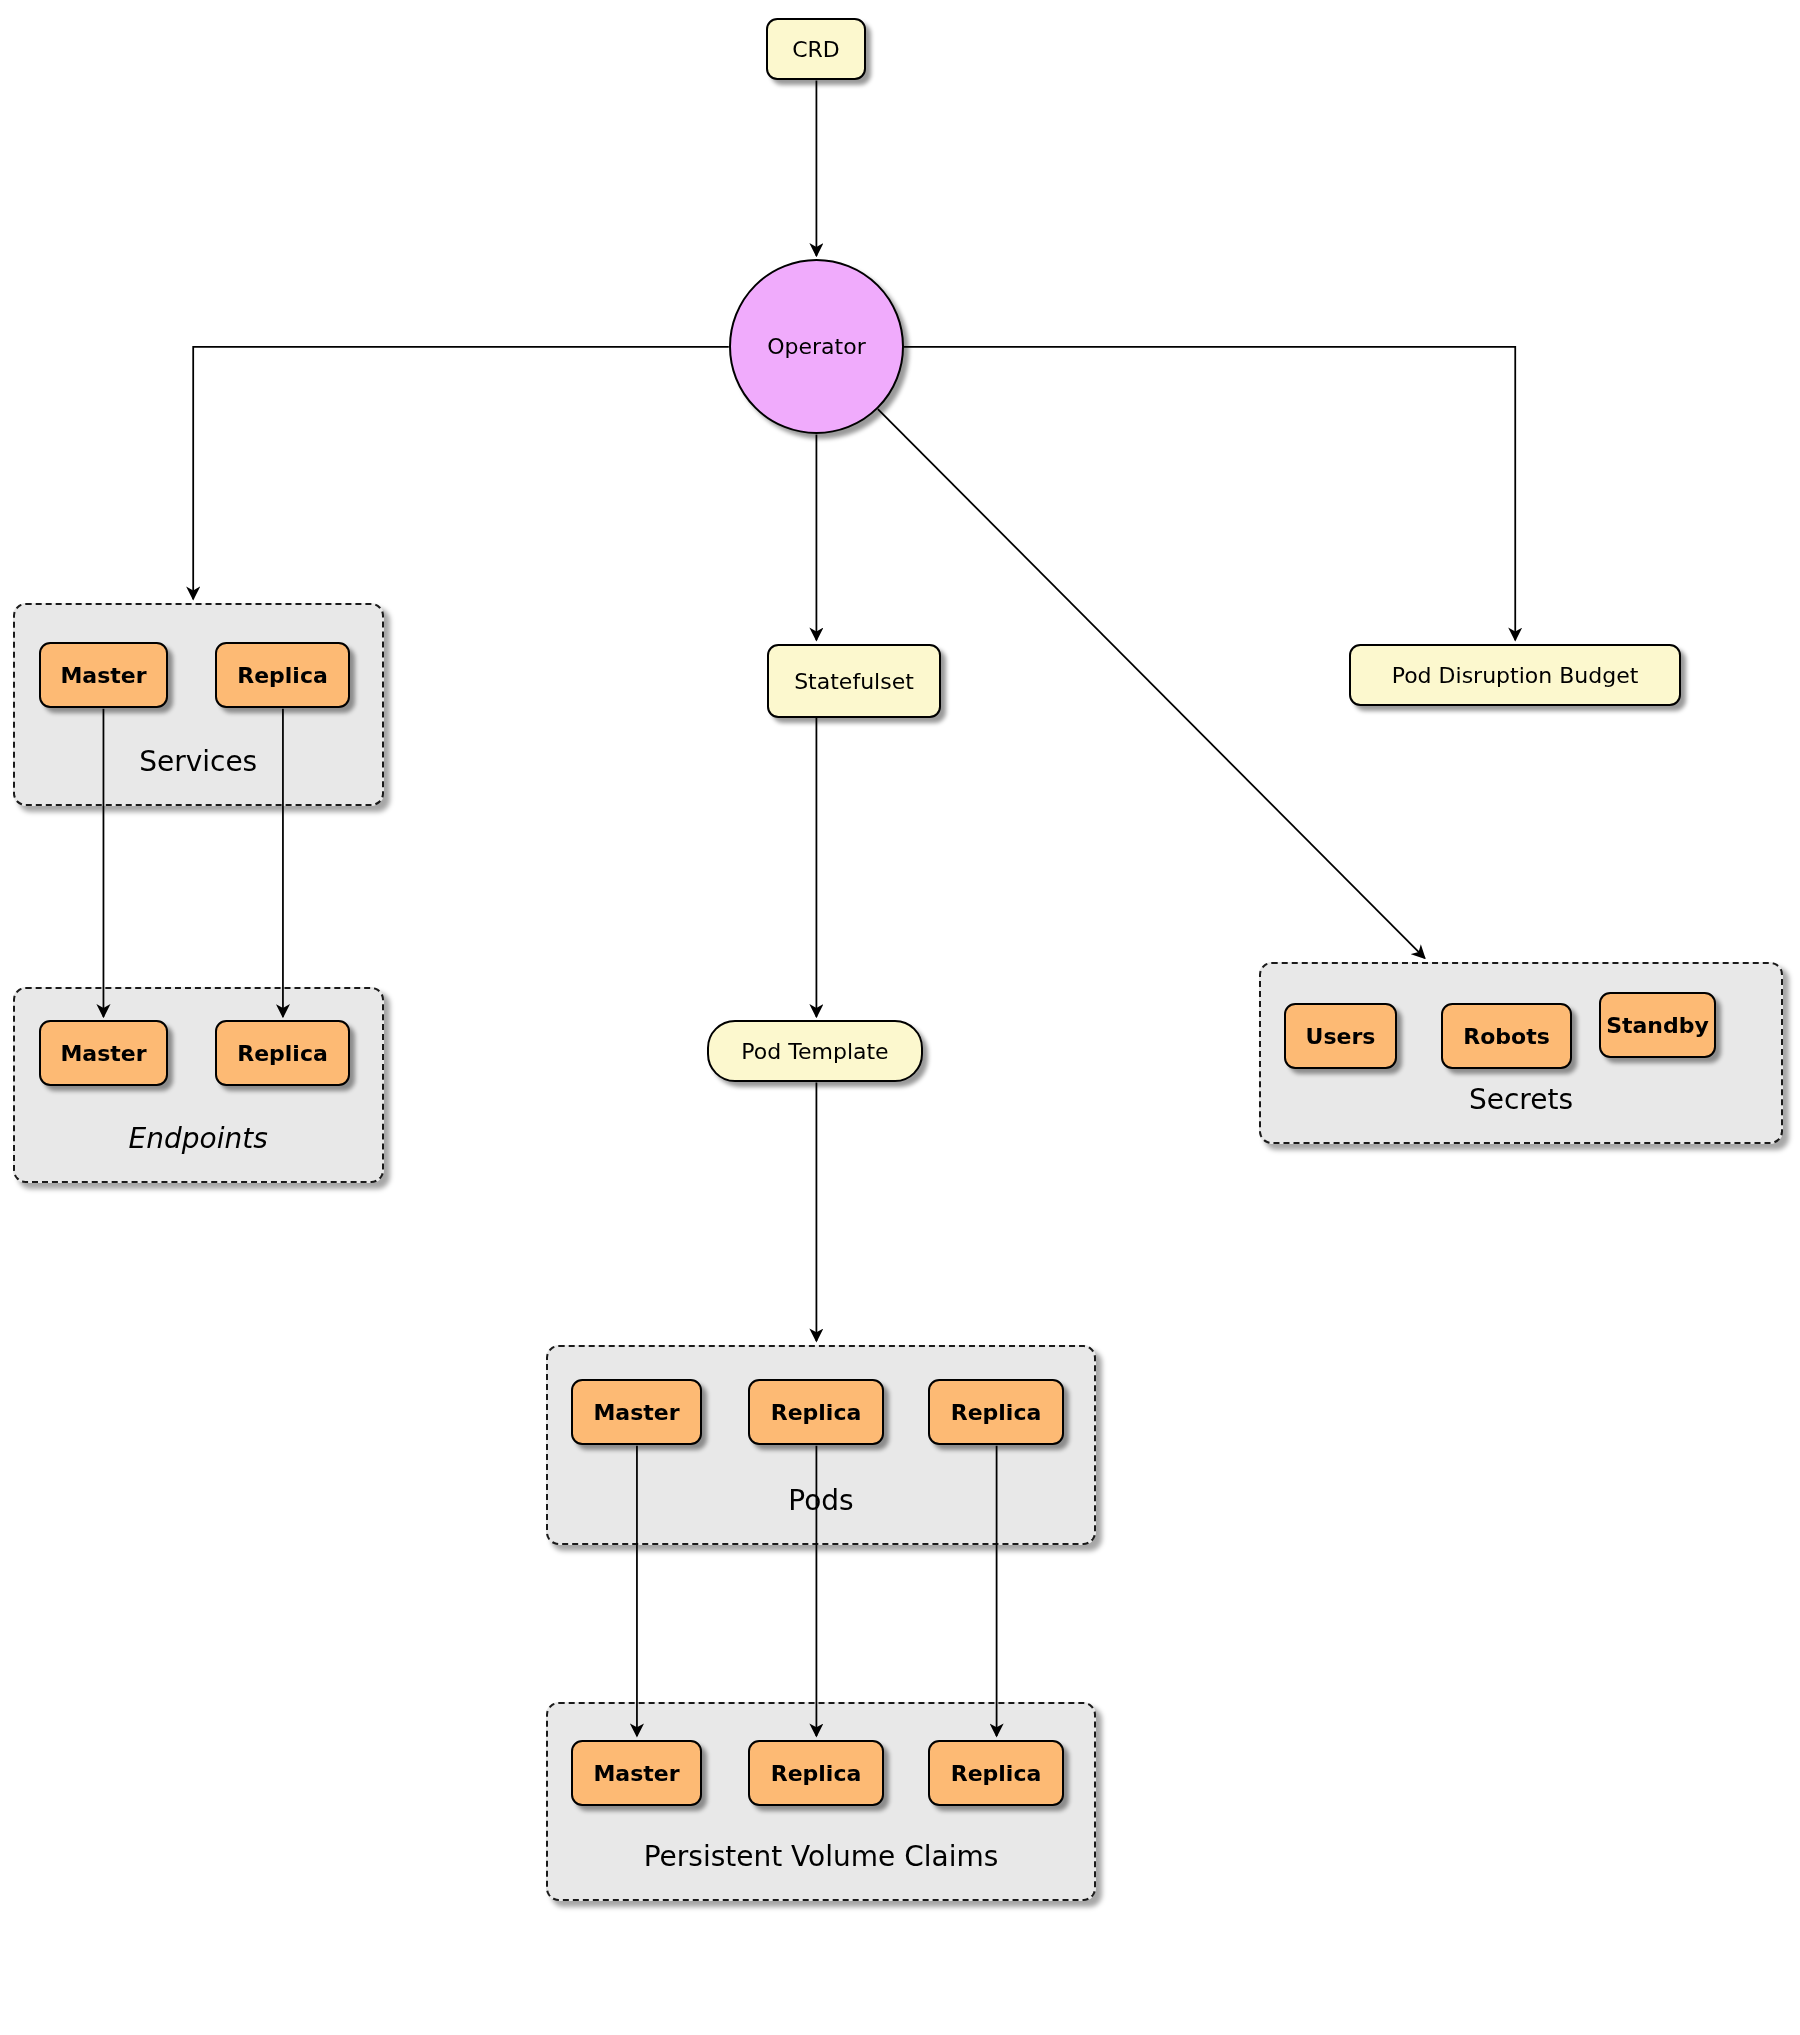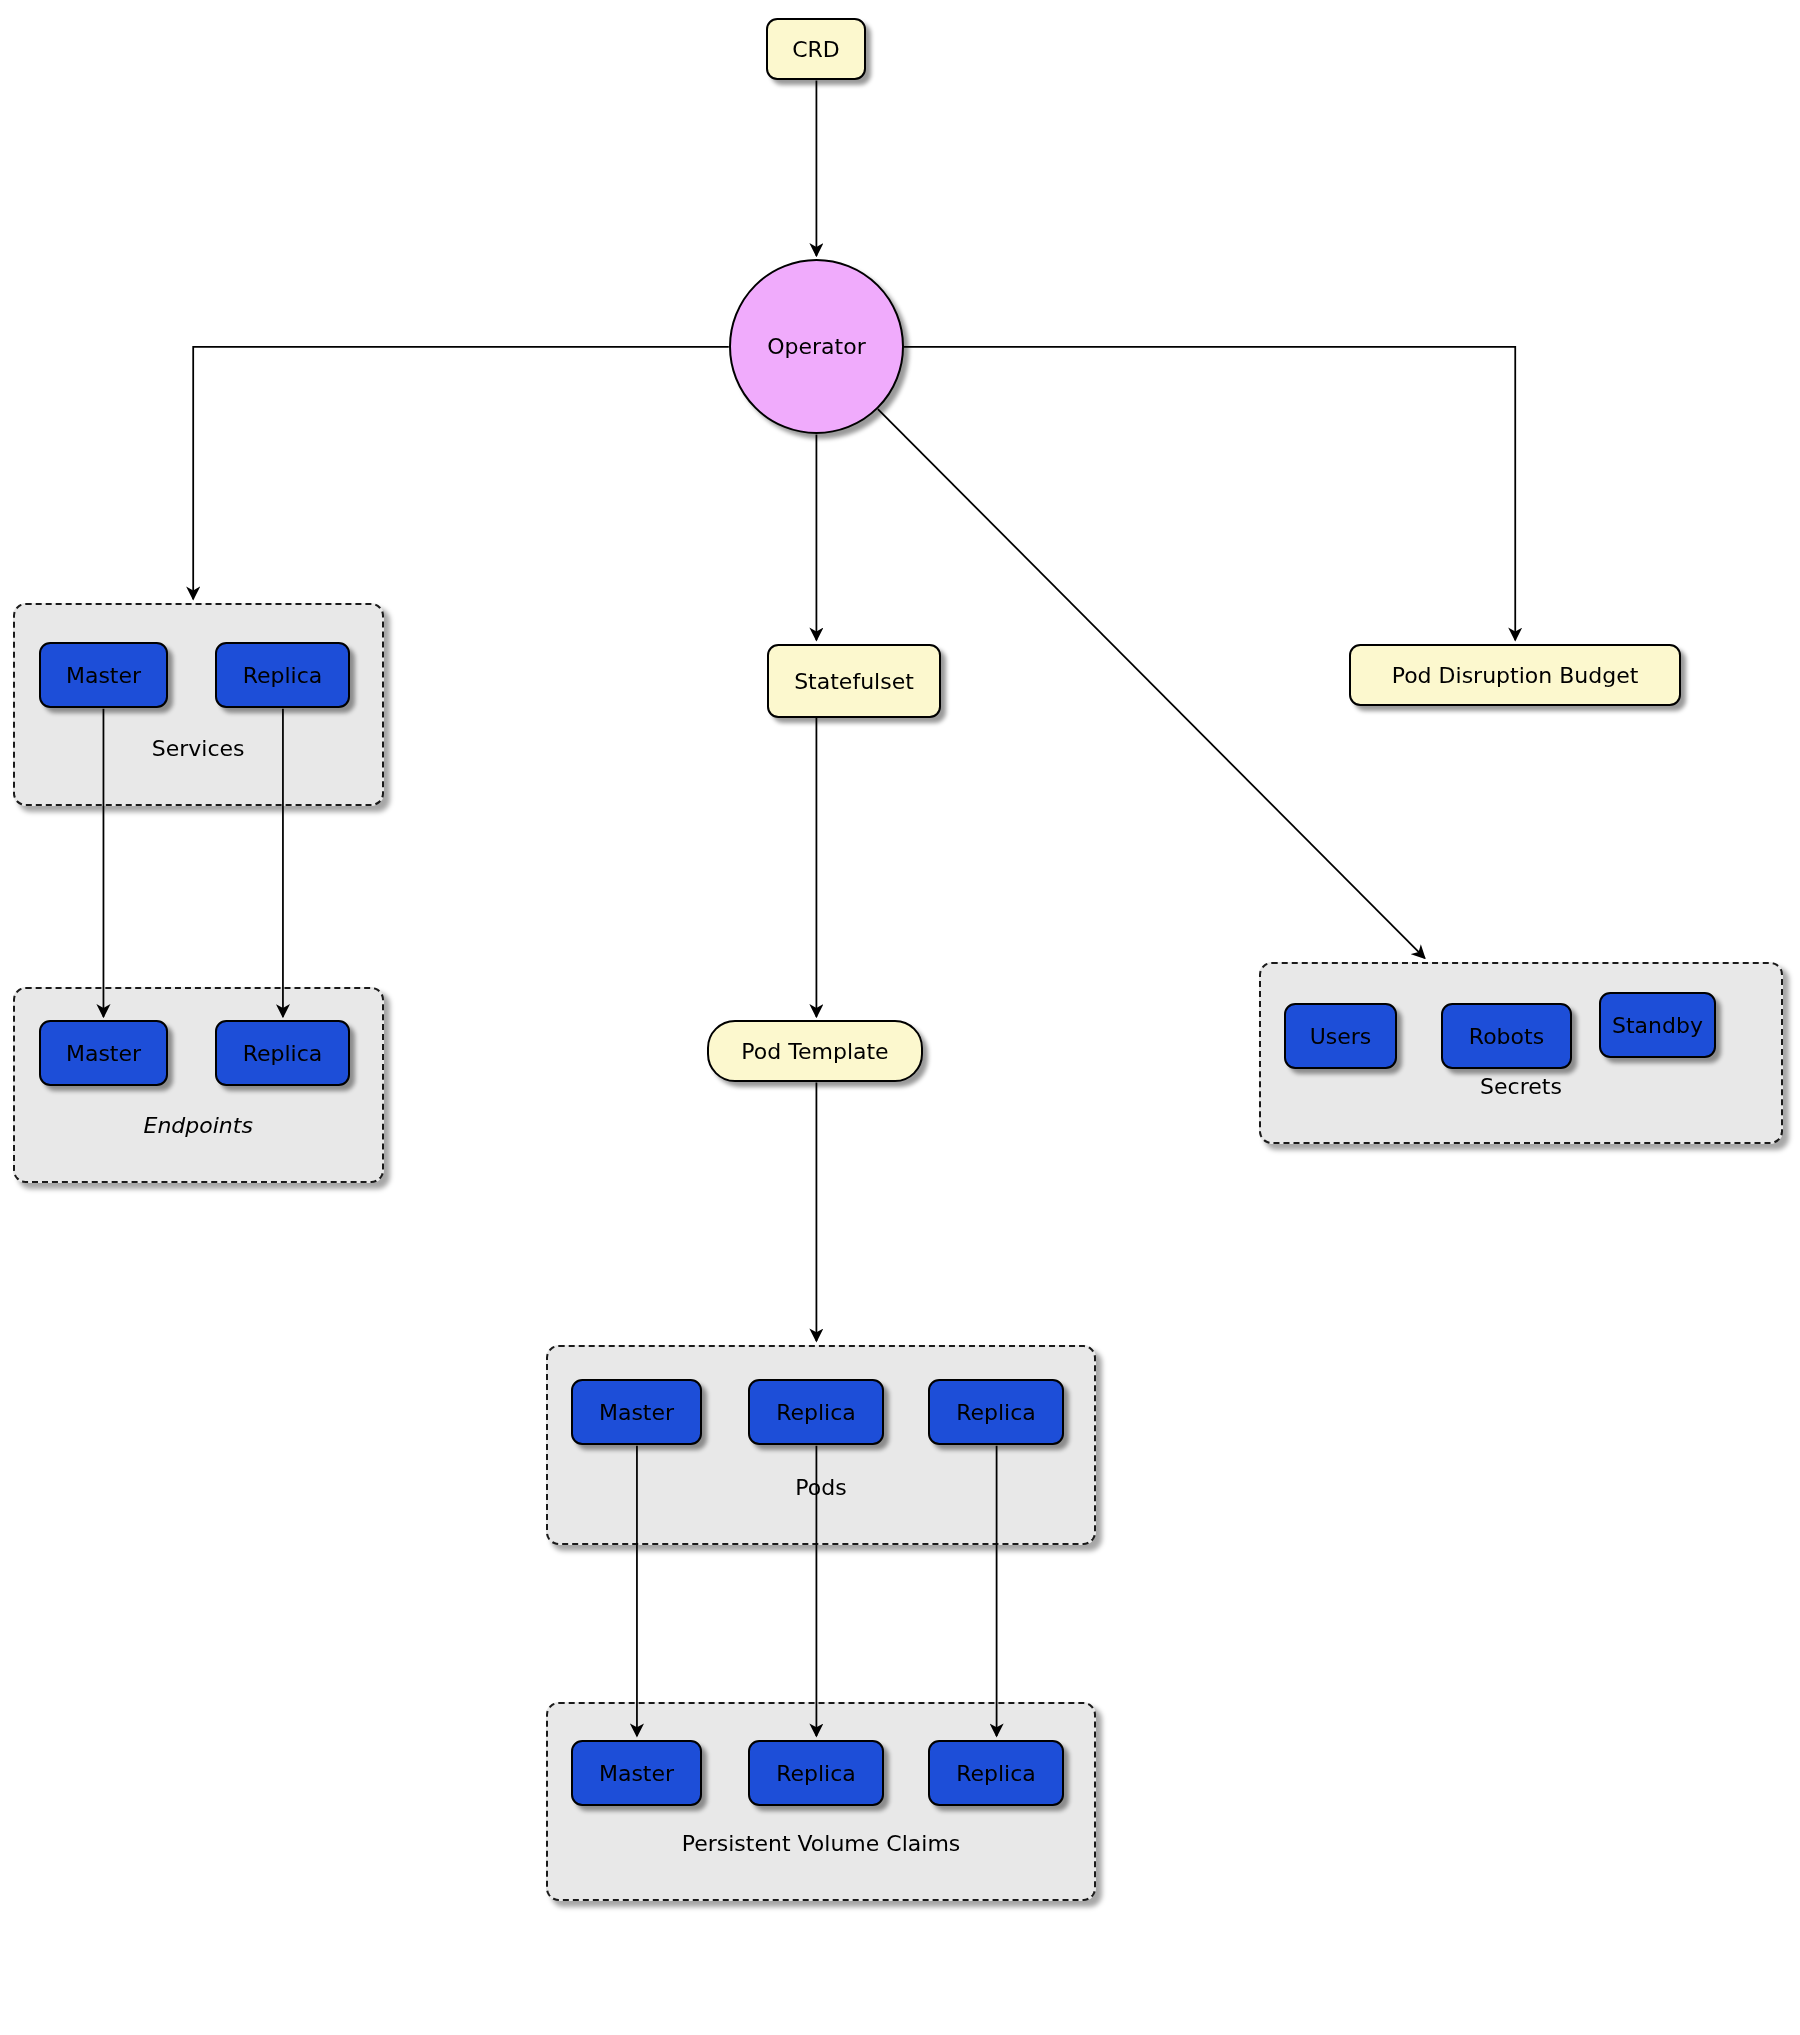--- a/index.html
+++ b/index.html
@@ -21,39 +21,39 @@
     position: absolute;
     z-index: 1;
     background: #E8E8E8;
     border: 2.1px dashed #1a1a1a;
     border-radius: 12.7px;
     box-shadow: 5.7px 5.7px 5px rgba(0,0,0,0.35);
   }
   .group-label {
     position: absolute;
     left: 0; right: 0;
-    bottom: 44px;
+    bottom: 28px;
     text-align: center;
-    font-size: 22px;
+    font-size: 28px;
     line-height: 1;
   }
   .node {
     position: absolute;
     z-index: 4;
     display: flex;
     align-items: center;
     justify-content: center;
     font-size: 22px;
     border: 2.1px solid #000;
     border-radius: 11.3px;
     box-shadow: 5px 5px 4.2px rgba(0,0,0,0.4);
     box-sizing: border-box;
   }
   .node-yellow { background: #FCF8CE; }
-  .node-purple { background: #1d4ed8; }
+  .node-purple { background: #fdba74; font-weight: bold; }
   .node-circle {
     border-radius: 50%;
     background: #f0abfc;
   }
 </style>
 </head>
 <body>
 
 <div class="canvas">
 

